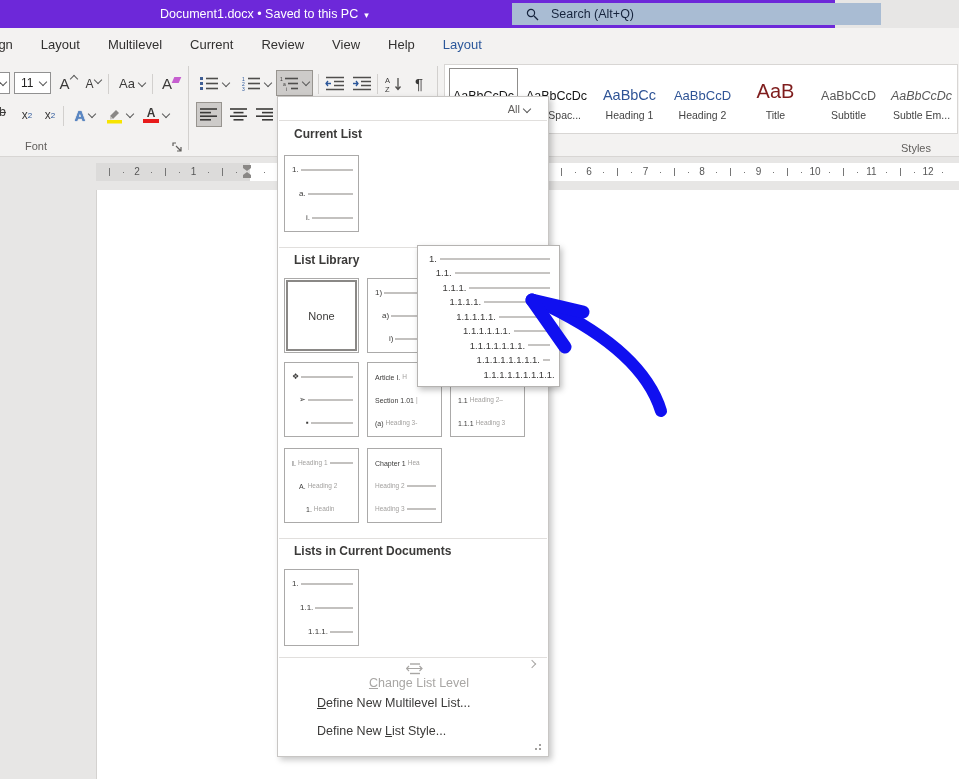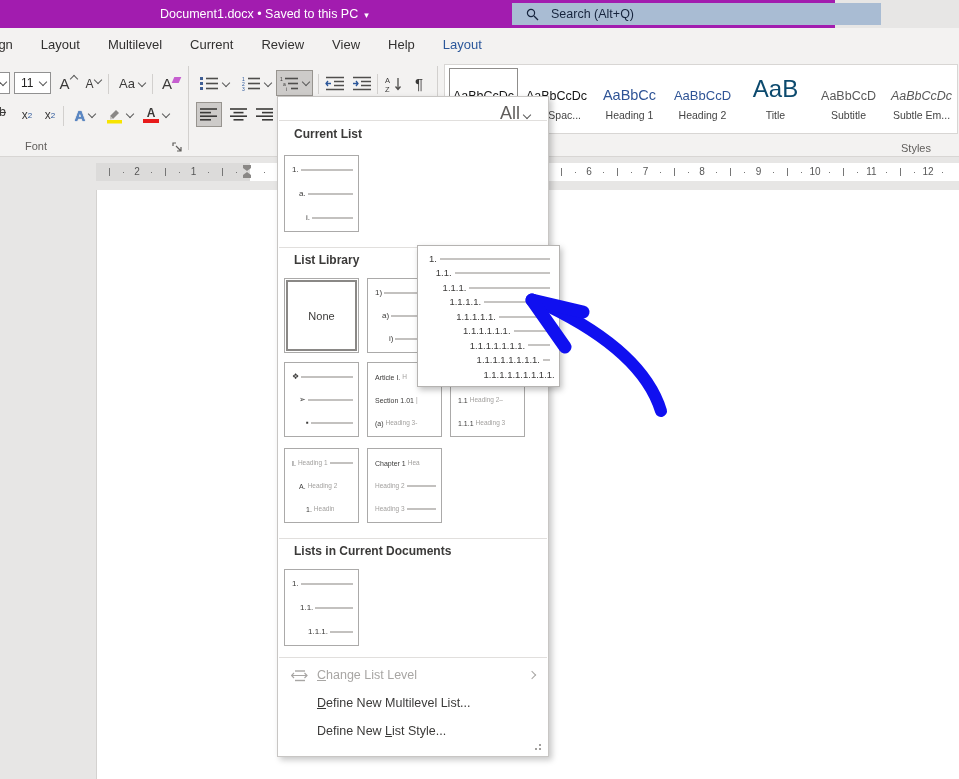--- a/index.html
+++ b/index.html
@@ -1,18 +1,18 @@
 <!DOCTYPE html>
 <html><head>
 <meta charset="utf-8">
 <style>
   html,body{margin:0;padding:0;}
   body{width:959px;height:779px;position:relative;overflow:hidden;font-family:"Liberation Sans",sans-serif;background:#e7e6e5;}
   
-  .titlebar{position:absolute;left:0;top:0;width:835px;height:28px;background:#a21caf;color:#fff;z-index:6;}
+  .titlebar{position:absolute;left:0;top:0;width:835px;height:28px;background:#6d28d9;color:#fff;z-index:6;}
   .tb-title{position:absolute;left:160px;top:7px;font-size:12.5px;white-space:nowrap;}
   .tb-caret{font-size:9px;margin-left:6px;}
   .searchbox{position:absolute;left:512px;top:3px;width:369px;height:22px;background:#a9bcd3;color:#16243d;font-size:12.5px;display:flex;align-items:center;box-sizing:border-box;padding-left:14px;gap:12px;}
   
   .tabrow{position:absolute;left:0;top:28px;width:959px;height:34px;background:#f3f2f1;display:flex;align-items:center;z-index:5;}
   .tab{font-size:13px;color:#323130;padding:0 14px;line-height:34px;white-space:nowrap;}
   .tab.cut{margin-left:-11px;padding-left:0;}
   .tab.ctx{color:#2b579a;}
   
   .ribbon{position:absolute;left:0;top:62px;width:959px;height:95px;background:#f3f2f1;border-bottom:1px solid #d8d6d4;box-sizing:border-box;z-index:5;}
@@ -39,47 +39,47 @@
   .eraser{display:inline-block;width:7px;height:6px;background:#c65fd0;transform:skewX(-24deg);margin-left:1px;margin-bottom:7px;}
   
   .stylesbox{position:absolute;left:444px;top:2px;width:514px;height:70px;background:#fff;border:1px solid #d8d6d4;box-sizing:border-box;display:flex;padding:3px 4px;gap:4px;overflow:hidden;}
   .gitem{width:69px;flex:0 0 69px;cursor:default;}
   .gprev{height:38px;border:1px solid transparent;box-sizing:border-box;display:flex;align-items:flex-end;justify-content:center;overflow:hidden;white-space:nowrap;padding-bottom:2px;}
   .gitem.selected .gprev{border:1px solid #8f8d8b;}
   .glabel{font-size:10.5px;color:#444;text-align:center;white-space:nowrap;overflow:hidden;margin-top:3px;}
   .gitem.normal .gprev{font-size:12.5px;color:#141414;}
   .gitem.h1 .gprev{font-size:14.5px;color:#2f5496;}
   .gitem.h2 .gprev{font-size:13px;color:#2f5496;}
-  .gitem.ttl .gprev{font-size:24px;color:#0c4a6e;}
+  .gitem.ttl .gprev{font-size:20px;color:#7f1d1d;}
   .gitem.subtitle .gprev{font-size:12.5px;color:#595959;}
   .gitem.subtle .gprev{font-size:12.5px;color:#595959;font-style:italic;}
   
   .docarea{position:absolute;left:0;top:157px;width:959px;height:622px;background:#e7e6e5;z-index:1;}
   .page{position:absolute;left:97px;top:33px;width:862px;height:589px;background:#fff;box-shadow:-1px 0 0 #d4d2d0;}
   .ruler{position:absolute;left:96px;top:6px;width:863px;height:18px;background:#dcdbda;}
   .ruler .white{position:absolute;left:154px;top:0;right:0;bottom:0;background:#fff;}
   .rnum{position:absolute;top:3px;width:16px;text-align:center;font-size:10px;color:#565656;}
   .rbar{position:absolute;top:5px;width:1px;height:8px;background:#767676;}
   .rdot{position:absolute;top:9px;width:1px;height:1px;background:#767676;}
   .indmark{position:absolute;left:146px;top:1px;}
   
   .dd{position:absolute;left:277px;top:96px;width:272px;height:661px;background:#fff;border:1px solid #c8c6c4;box-shadow:3px 3px 6px rgba(0,0,0,.22);box-sizing:border-box;z-index:20;}
   .ddsep{position:absolute;left:1px;right:1px;height:1px;background:#e1dfdd;}
-  .ddfilter{position:absolute;top:6px;right:18px;font-size:18px;color:#605e5c;}
+  .ddfilter{position:absolute;top:6px;right:18px;font-size:11px;color:#605e5c;}
   .ddhead{position:absolute;left:16px;font-weight:bold;font-size:12px;color:#3b3a39;}
   .thumb{position:absolute;width:75px;height:77px;background:#fff;border:1px solid #abaaa9;box-sizing:border-box;padding:10px 5px 9px 7px;display:flex;flex-direction:column;justify-content:space-between;}
   .thumb.cell{height:75px;}
   .thumb.sel{box-shadow:inset 0 0 0 1px #fff,inset 0 0 0 3px #8a8886;}
   .trow{display:flex;align-items:center;gap:2px;min-height:8px;}
   .tn{font-size:8px;color:#3b3a39;line-height:1;white-space:nowrap;}
   .tt{font-size:6.5px;color:#a19f9d;line-height:1;white-space:nowrap;}
   .tline{flex:1;height:2px;background:#c3c1bf;min-width:4px;}
   .nonecell{display:flex;align-items:center;justify-content:center;font-size:11px;color:#3b3a39;padding:0;}
   .mitem{position:absolute;left:1px;right:1px;height:28px;display:flex;align-items:center;padding-left:12px;font-size:12.5px;color:#3b3a39;}
-  .mitem.disabled{color:#a8a6a4;}
+  .mitem.disabled{color:#a8a6a4;flex-direction:column;}
   .micon{width:26px;display:flex;align-items:center;}
   .mchev{position:absolute;right:12px;width:5px;height:5px;border-right:1.2px solid #a8a6a4;border-top:1.2px solid #a8a6a4;transform:rotate(45deg);}
   .grip{position:absolute;right:5px;bottom:4px;}
   
   .pv{position:absolute;left:417px;top:245px;width:143px;height:142px;background:#fff;border:1px solid #b5b3b1;box-shadow:2px 3px 6px rgba(0,0,0,.25);box-sizing:border-box;z-index:30;padding:8px 9px 7px 11px;display:flex;flex-direction:column;justify-content:space-between;}
   .pvrow{display:flex;align-items:center;gap:3px;}
   .pvn{font-size:9.5px;color:#3b3a39;line-height:1;white-space:nowrap;}
   .pvline{flex:1;height:2px;background:#c6c4c2;min-width:2px;}
   
   .arrow{position:absolute;left:0;top:0;z-index:40;pointer-events:none;}

